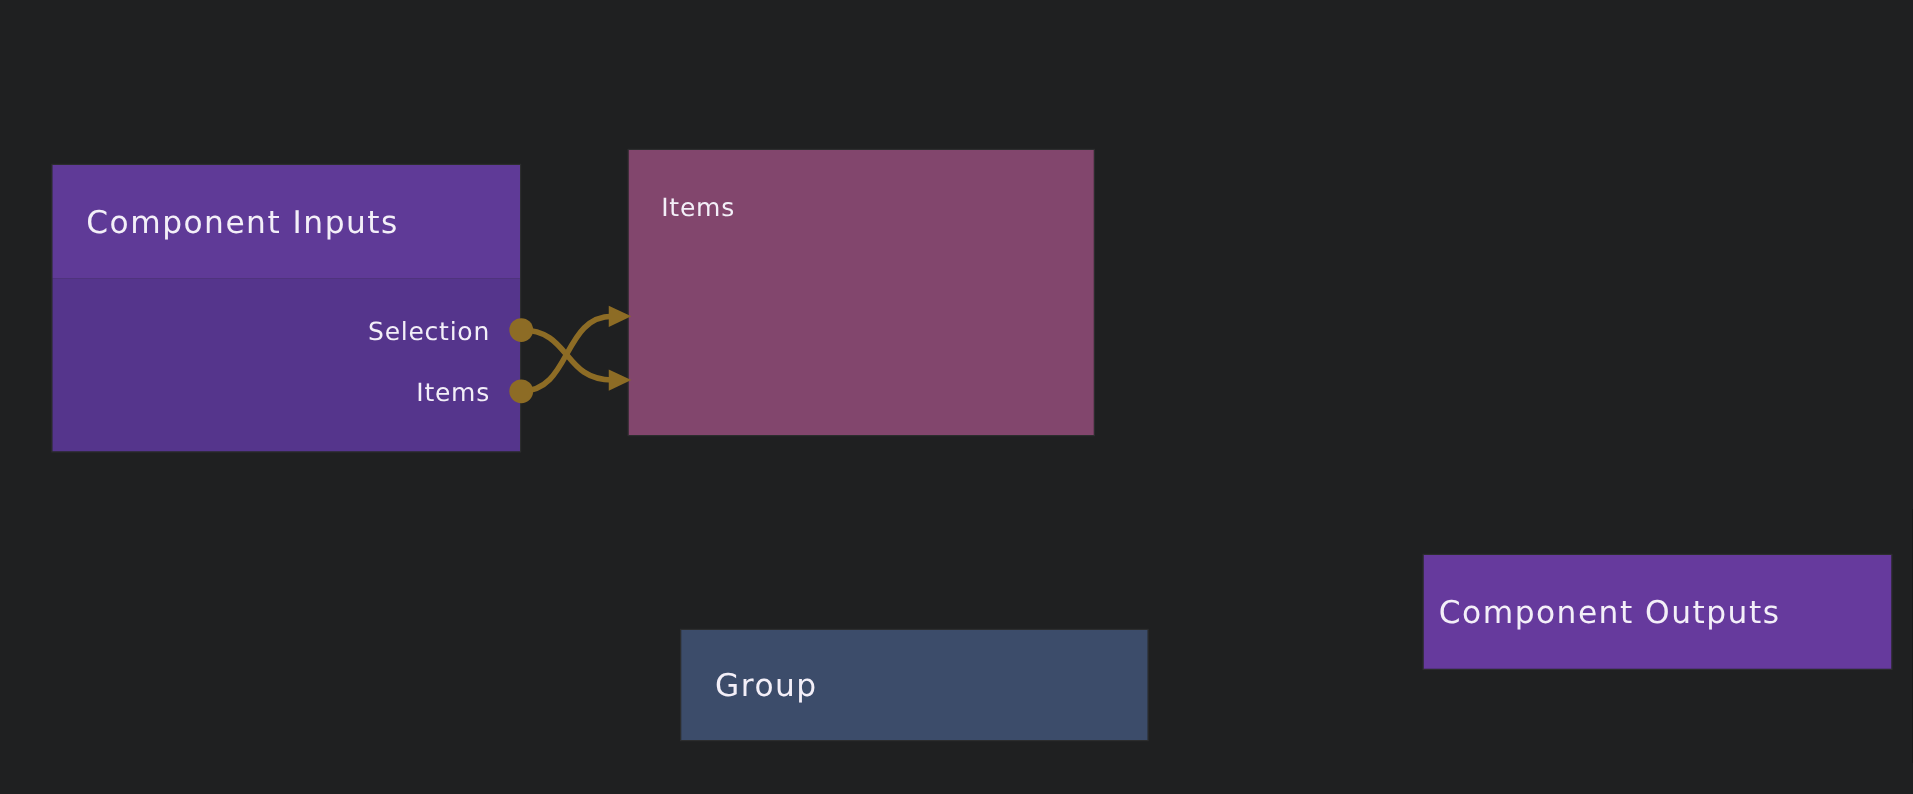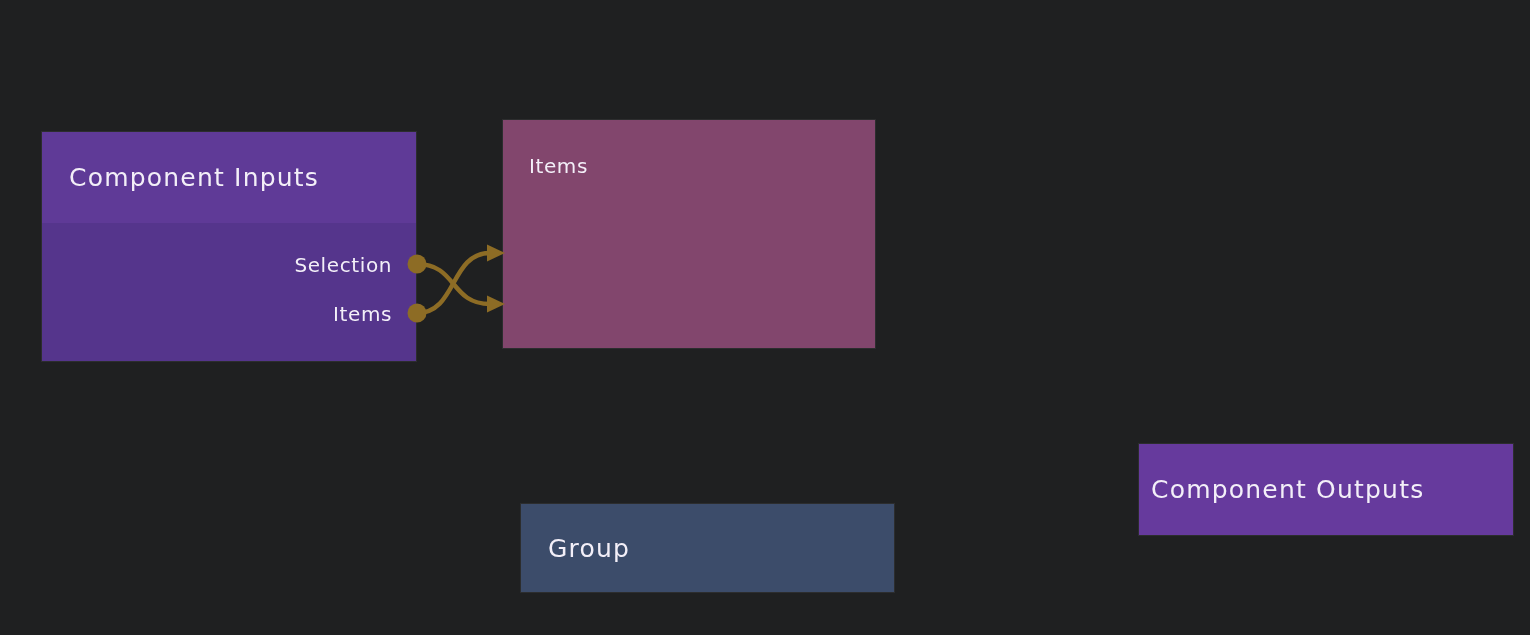--- a/index.html
+++ b/index.html
@@ -93,21 +93,21 @@
     </div>
   </div>
 
 
   <div class="node" style="left:1138px; top:443px; width:376px; height:93px;">
     <div class="hdr fill" style="background: rgb(102, 58, 157); padding-left: 12px;">
       <span class="node-title">Component Outputs</span>
     </div>
   </div>
 
-  <div class="node" style="left:520px; top:503px; width:375px; height:90px;">
+  <div class="node" style="left:544px; top:503px; width:375px; height:90px;">
     <div class="hdr fill" style="background: rgb(60, 76, 106);">
       <span class="node-title">Group</span>
     </div>
   </div>
 
   <svg class="wires" width="1530" height="635" viewBox="0 0 1530 635">
     <g id="wire-layer">
         <path d="M 417 264 C 457.15 264, 449.85 304, 490 304" fill="none" stroke="#8d6c25" stroke-width="4.5" style="pointer-events: stroke;"></path>
         <circle cx="417" cy="264" r="9.5" fill="#8d6c25" style="pointer-events: all;"></circle>
         <polygon points="505,304 487,295.5 487,312.5" fill="#8d6c25" style="pointer-events: all;"></polygon>

